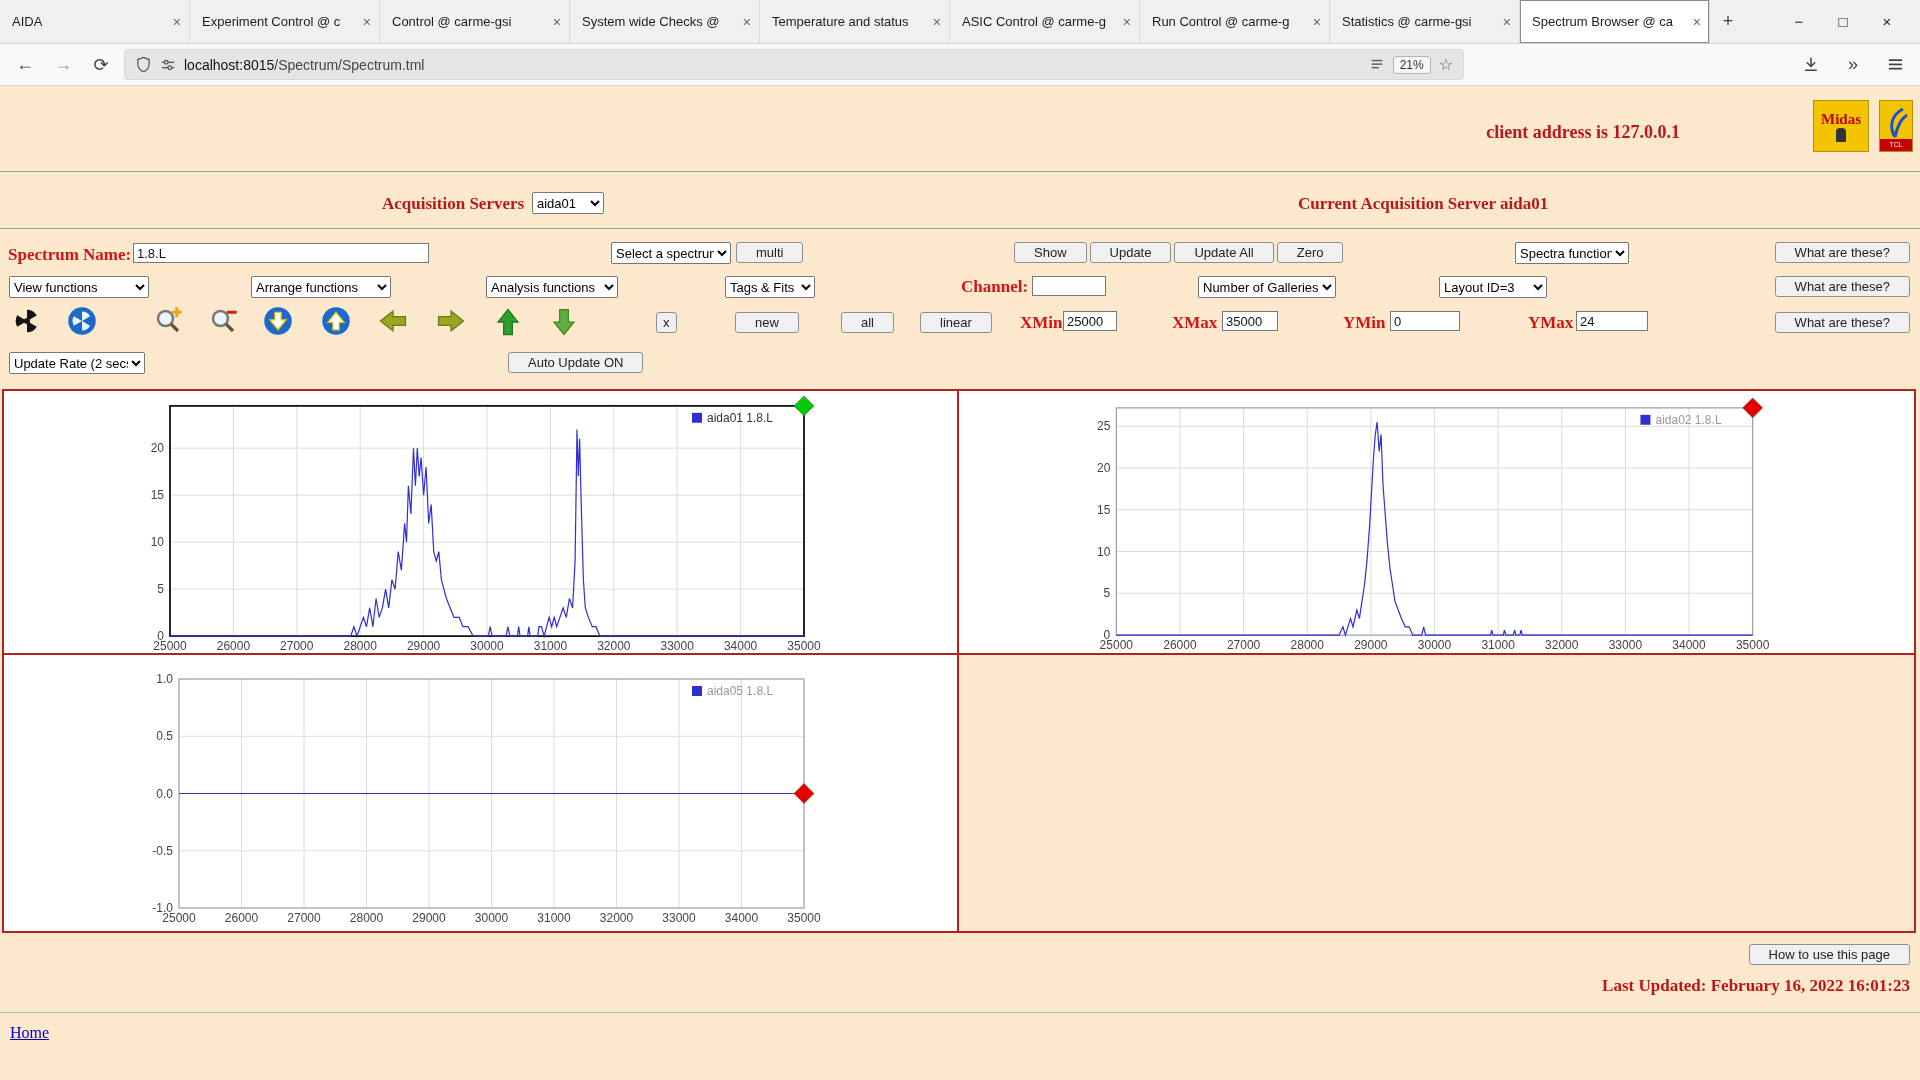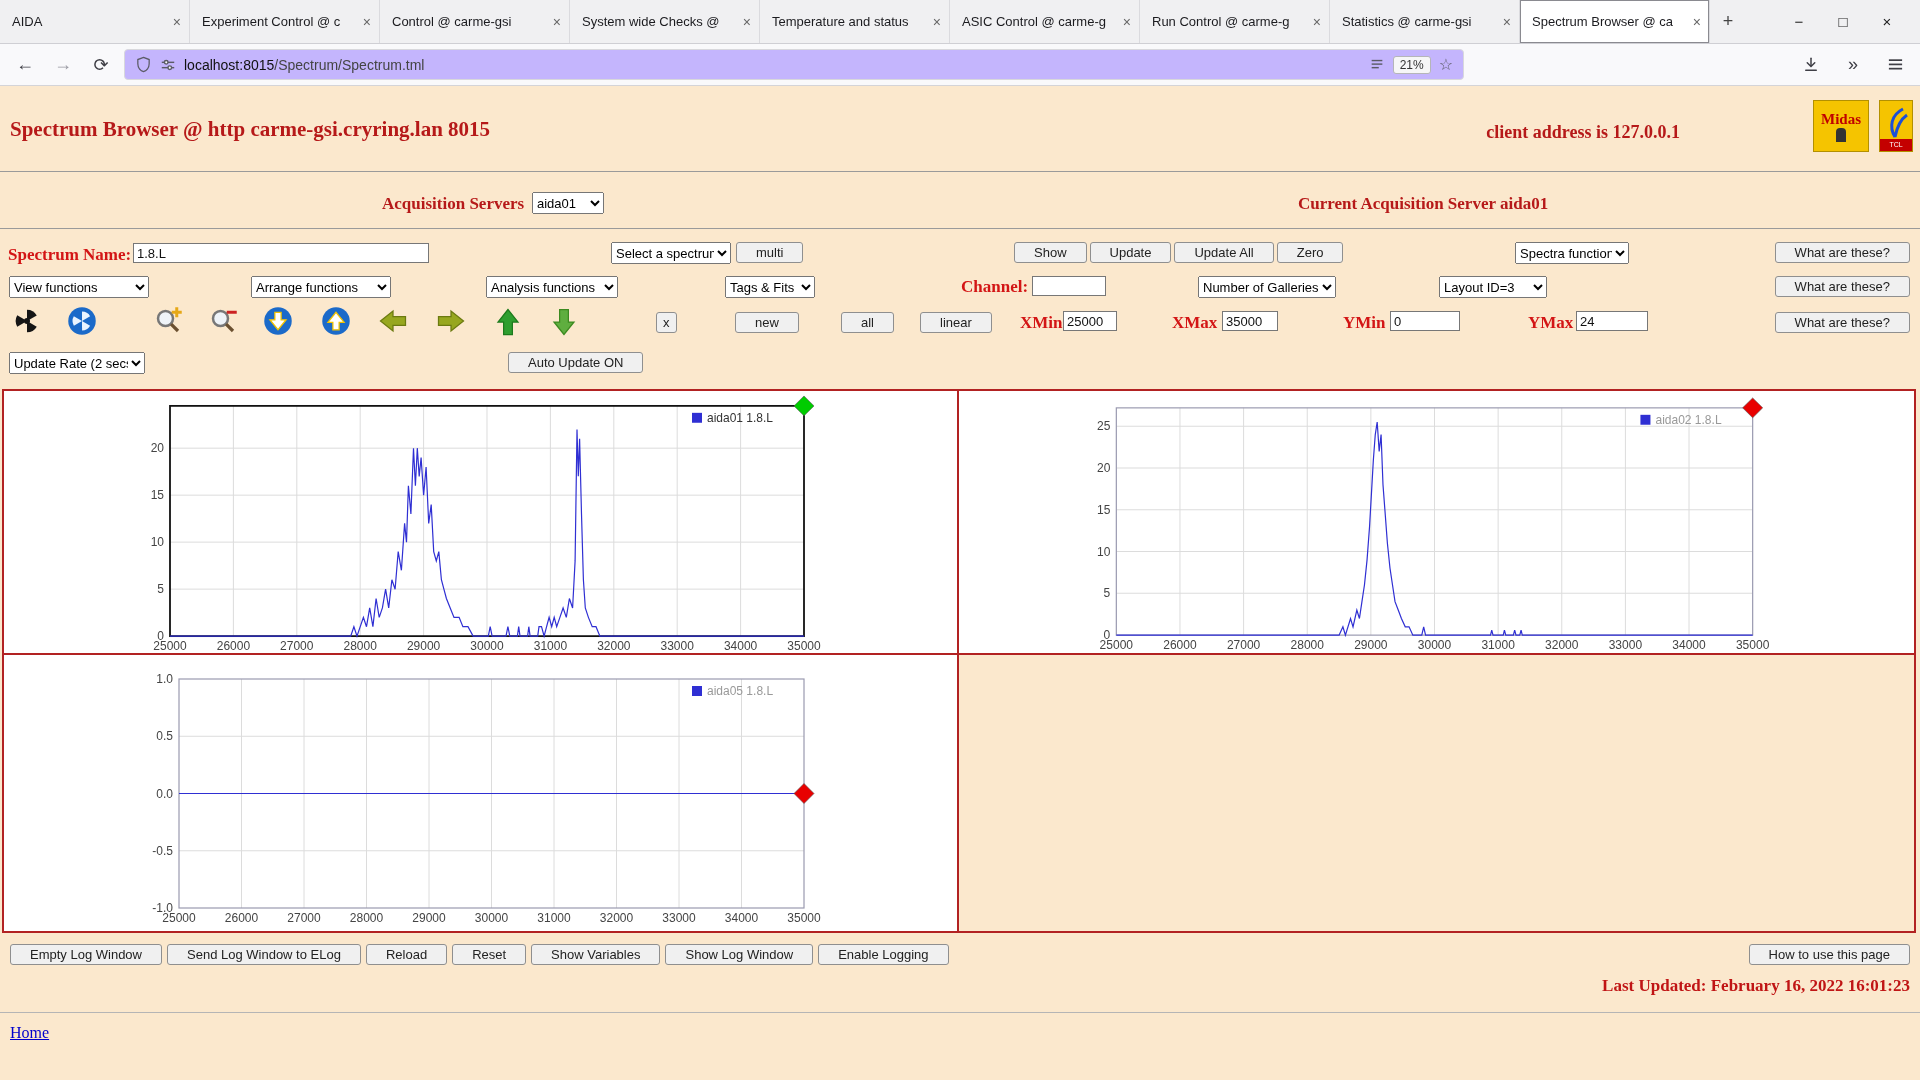--- a/index.html
+++ b/index.html
@@ -12,21 +12,21 @@
   .tab-label{flex:1;overflow:hidden;white-space:nowrap;}
   .tab-close{color:#666;font-size:14px;margin-left:4px;}
   .tab.active{background:#ffffff;box-shadow:inset 0 0 0 1px #8a8a90;}
   .newtab{width:36px;display:flex;align-items:center;justify-content:center;font-size:18px;color:#444;}
   .winctrls{margin-left:auto;display:flex;align-items:center;gap:14px;padding:0 18px;}
   .winbtn{width:30px;text-align:center;font-size:15px;color:#222;}
 
   .navbar{height:42px;background:#f9f9fb;border-bottom:1px solid #d4d4d8;display:flex;align-items:center;padding:0 10px;gap:8px;}
   .nav-icon{width:30px;height:30px;display:flex;align-items:center;justify-content:center;font-size:18px;color:#3f3f46;border-radius:4px;}
   .nav-icon.dim{color:#9a9aa2;}
-  .urlbar{width:1340px;height:31px;background:#c4b5fd;border:1px solid #d8d8dc;border-radius:4px;display:flex;align-items:center;padding:14px 10px;gap:8px;}
+  .urlbar{width:1340px;height:31px;background:#e5e5e5;border:1px solid #d8d8dc;border-radius:4px;display:flex;align-items:center;padding:14px 10px;gap:8px;}
   .url-text{font-size:14px;flex:1;white-space:nowrap;overflow:hidden;}
   .url-host{color:#111;}
   .url-path{color:#444;}
   .zoom-pill{font-size:12px;color:#333;border:1px solid #b5b5b9;border-radius:3px;padding:1px 6px;background:#f6f6f7;}
   .right-icons{margin-left:auto;display:flex;align-items:center;gap:12px;}
 
   
   .page{position:relative;height:994px;background:#fbe8cd;}
   .abs{position:absolute;}
   .hline{position:absolute;left:0;right:0;border-top:1px solid #9a9a9a;height:0;}
@@ -157,21 +157,20 @@
               <rect x="2" y="8" width="14" height="1.8"></rect>
               <rect x="2" y="12.5" width="14" height="1.8"></rect>
             </g>
           </svg>
       </span>
     </div>
   </div>
 
   <div class="page">
 
-    <div class="rh" style="left:10px;top:31px;font-size:21px;">Spectrum Browser @ http carme-gsi.cryring.lan 8015</div>
     <div class="rh" style="right:240px;top:36px;font-size:18px;">client address is 127.0.0.1</div>
     <div class="logo logo-midas" style="left:1813px;top:14px;">
       <span class="mtxt">Midas</span>
       <span class="mfig"></span>
     </div>
     <div class="logo logo-tcl" style="left:1879px;top:14px;">
       <svg width="26" height="32" viewBox="0 0 26 32">
           <path d="M20 2 C8 8 6 20 12 30 M12 30 C14 20 18 12 24 8" fill="none" stroke="#1b4fd8" stroke-width="3"></path>
         </svg>
       <span class="band">TCL</span>
@@ -407,28 +406,19 @@
             <text x="169" y="28" text-anchor="end" font-size="12" fill="#444">1.0</text>
             <polyline points="175.0,138.5 800.0,138.5" fill="none" stroke="#2f2fd3" stroke-width="1.2"></polyline>
             <rect x="688" y="31" width="10" height="10" fill="#2f2fd3"></rect>
             <text x="703" y="40" font-size="12" fill="#999999">aida05 1.8.L</text>
             <polygon points="800,128.5 810,138.5 800,148.5 790,138.5" fill="#e80000" stroke="#555" stroke-width="0.6"></polygon>
           </svg>
       </div>
       <div class="empty-cell"></div>
     </div>
 
-    <div class="btnrow" style="left:10px;top:858px;gap:5px;">
-      <button>Empty Log Window</button>
-      <button>Send Log Window to ELog</button>
-      <button>Reload</button>
-      <button>Reset</button>
-      <button>Show Variables</button>
-      <button>Show Log Window</button>
-      <button>Enable Logging</button>
-    </div>
     <button class="abs" style="right:10px;top:858px;">How to use this page</button>
 
     <div class="rh" style="right:10px;top:890px;font-size:17px;color:#c01515;">Last Updated: February 16, 2022 16:01:23</div>
     <div class="hline" style="top:926px;border-top-color:#b5b5b5;"></div>
     <a class="home-link" style="left:10px;top:938px;" href="#">Home</a>
   </div>
 </div>
 
 </body></html>

